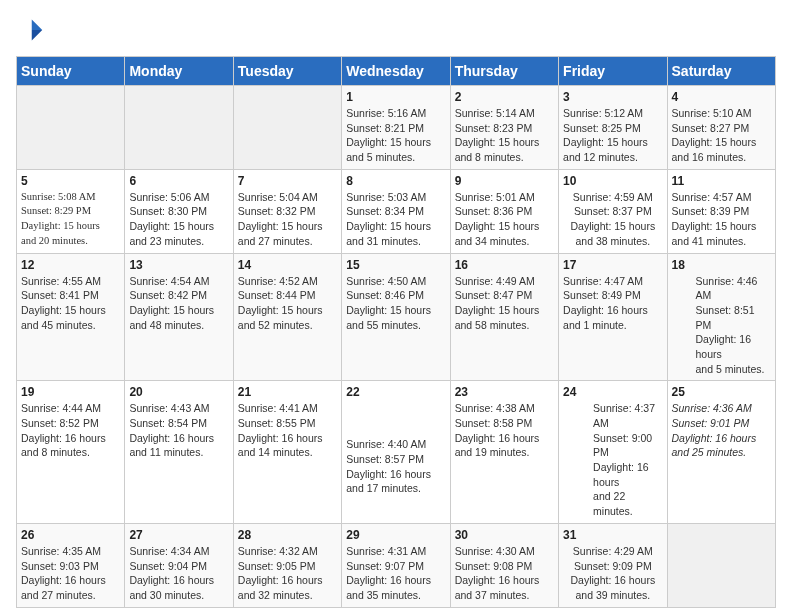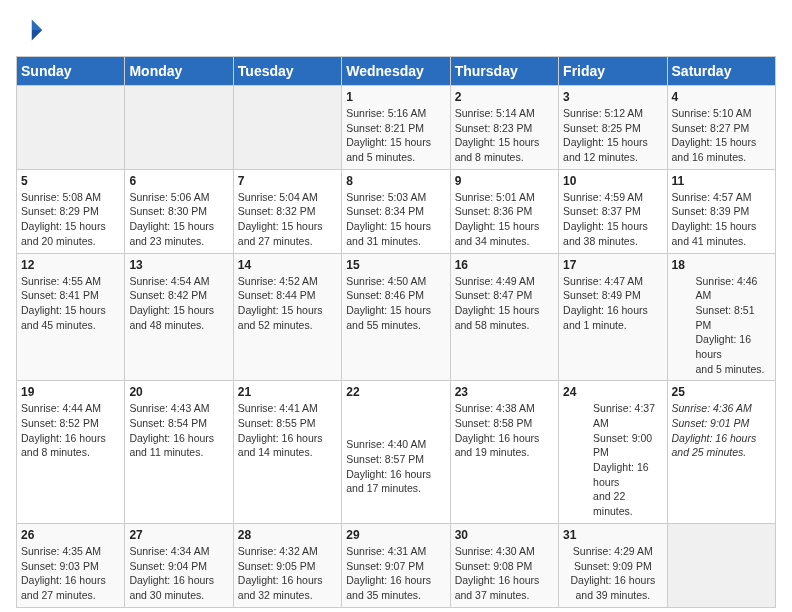--- a/index.html
+++ b/index.html
@@ -152,21 +152,21 @@
           <div class="day-num">4</div>
           <div class="day-detail" style="white-space: pre-line;">Sunrise: 5:10 AM
 Sunset: 8:27 PM
 Daylight: 15 hours
 and 16 minutes.</div>
         </td>
       </tr>
       <tr>
         <td>
           <div class="day-num">5</div>
-          <div class="day-detail" style="white-space: pre-line;">Sunrise: 5:08 AM
+          <div class="day-detail" style="white-space: pre-line; font-family: Liberation Serif, serif;">Sunrise: 5:08 AM
 Sunset: 8:29 PM
 Daylight: 15 hours
 and 20 minutes.</div>
         </td>
         <td>
           <div class="day-num">6</div>
           <div class="day-detail" style="white-space: pre-line;">Sunrise: 5:06 AM
 Sunset: 8:30 PM
 Daylight: 15 hours
 and 23 minutes.</div>
@@ -187,21 +187,21 @@
         </td>
         <td>
           <div class="day-num">9</div>
           <div class="day-detail" style="white-space: pre-line;">Sunrise: 5:01 AM
 Sunset: 8:36 PM
 Daylight: 15 hours
 and 34 minutes.</div>
         </td>
         <td>
           <div class="day-num">10</div>
-          <div class="day-detail" style="white-space: pre-line;">Sunrise: 4:59 AM
+          <div class="day-detail" style="white-space: pre-line; text-align: center;">Sunrise: 4:59 AM
 Sunset: 8:37 PM
 Daylight: 15 hours
 and 38 minutes.</div>
         </td>
         <td>
           <div class="day-num">11</div>
           <div class="day-detail" style="white-space: pre-line;">Sunrise: 4:57 AM
 Sunset: 8:39 PM
 Daylight: 15 hours
 and 41 minutes.</div>

